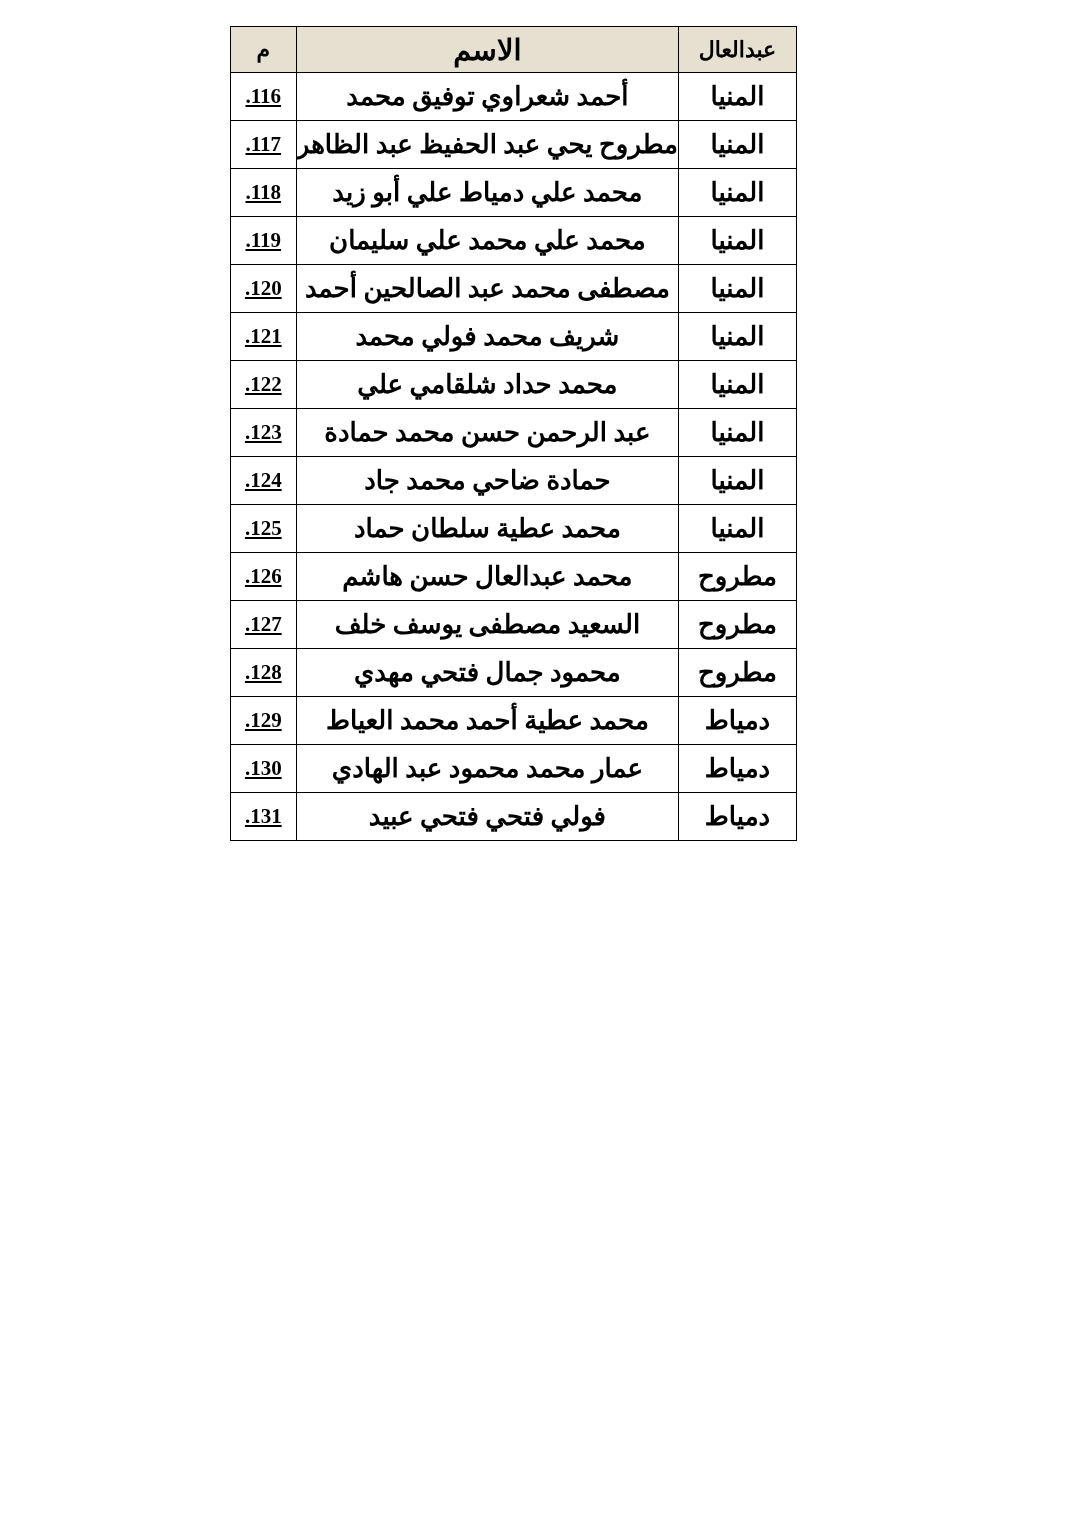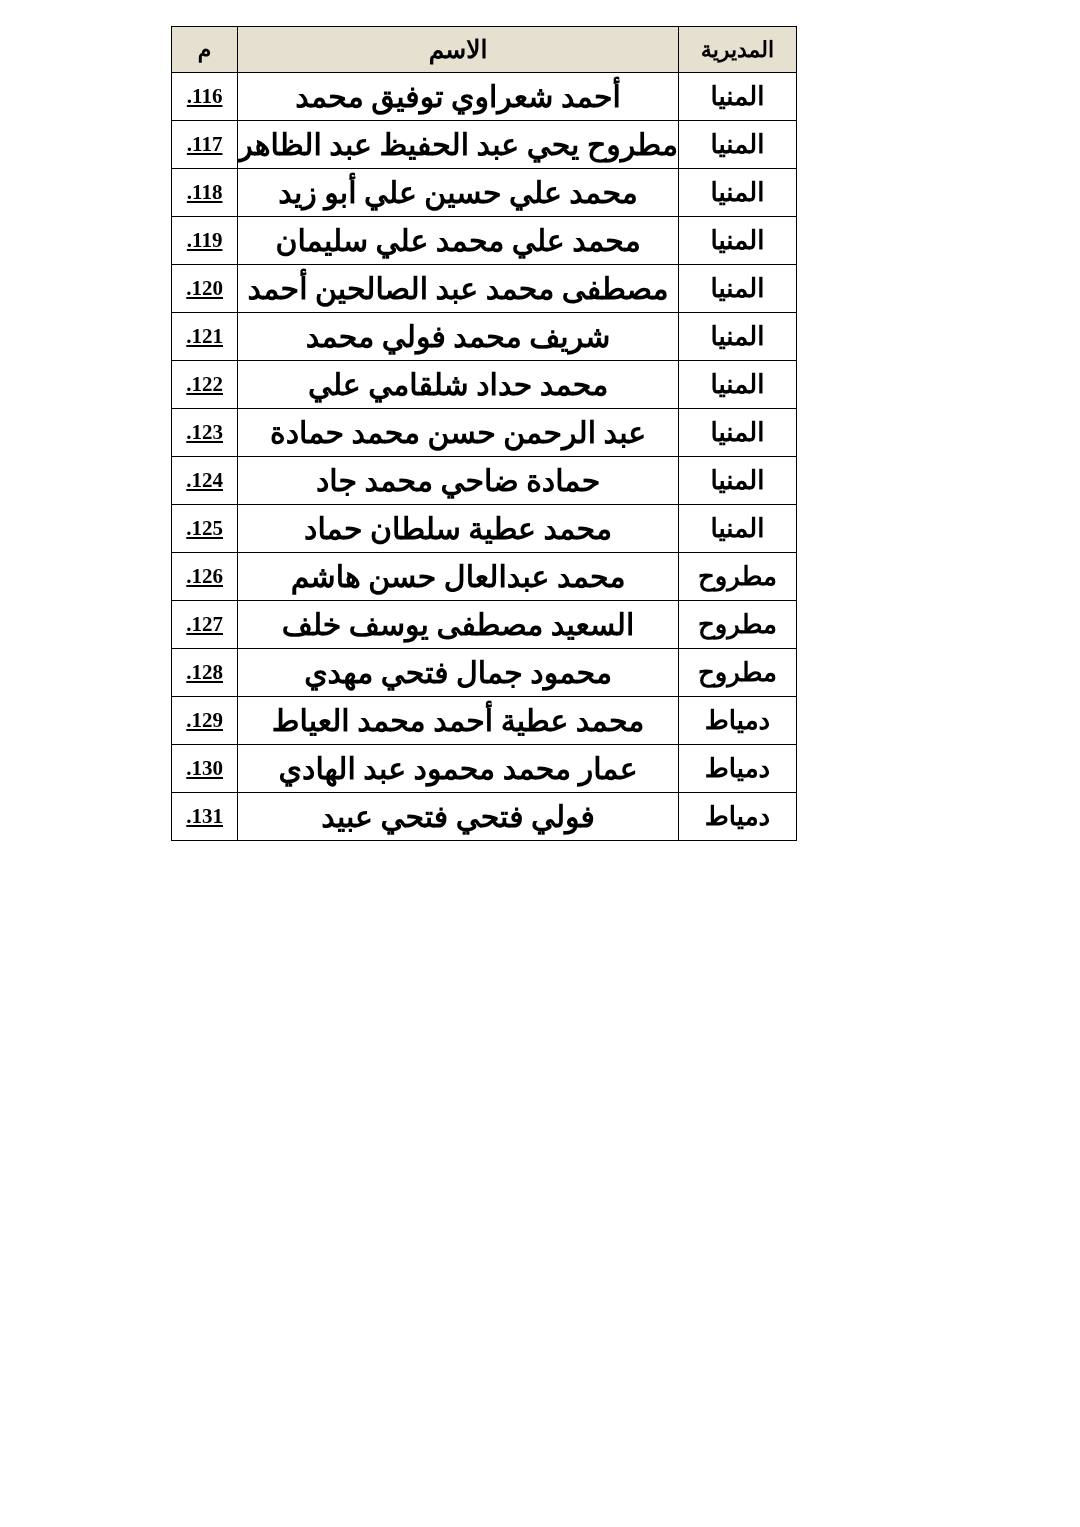--- a/index.html
+++ b/index.html
@@ -43,65 +43,65 @@
     white-space: nowrap;
     overflow: hidden;
   }
   table.roster thead th {
     background: #e5e0d0;
     height: 45px;
     font-size: 22px;
     letter-spacing: 0px;
   }
   table.roster thead th.h-name {
-    font-size: 25px;
+    font-size: 29px;
   }
   table.roster td.c-dir {
     font-size: 26px;
   }
   table.roster td.c-name {
-    font-size: 30px;
+    font-size: 26px;
   }
   table.roster td.c-num {
     font-size: 21px;
     direction: ltr;
     text-decoration: underline;
   }
 </style>
 </head>
 <body>
 
 <div class="page">
   <table class="roster">
     <colgroup>
       <col class="col-dir">
       <col class="col-name">
       <col class="col-num">
     </colgroup>
     <thead>
       <tr>
-        <th class="h-dir">المديرية</th>
+        <th class="h-dir">عبدالعال</th>
         <th class="h-name">الاسم</th>
         <th class="h-num">م</th>
       </tr>
     </thead>
     <tbody>
         <tr>
           <td class="c-dir">المنيا</td>
           <td class="c-name">أحمد شعراوي توفيق محمد</td>
           <td class="c-num">.116</td>
         </tr>
         <tr>
           <td class="c-dir">المنيا</td>
           <td class="c-name">مطروح يحي عبد الحفيظ عبد الظاهر</td>
           <td class="c-num">.117</td>
         </tr>
         <tr>
           <td class="c-dir">المنيا</td>
-          <td class="c-name">محمد علي حسين علي أبو زيد</td>
+          <td class="c-name">محمد علي دمياط علي أبو زيد</td>
           <td class="c-num">.118</td>
         </tr>
         <tr>
           <td class="c-dir">المنيا</td>
           <td class="c-name">محمد علي محمد علي سليمان</td>
           <td class="c-num">.119</td>
         </tr>
         <tr>
           <td class="c-dir">المنيا</td>
           <td class="c-name">مصطفى محمد عبد الصالحين أحمد</td>

